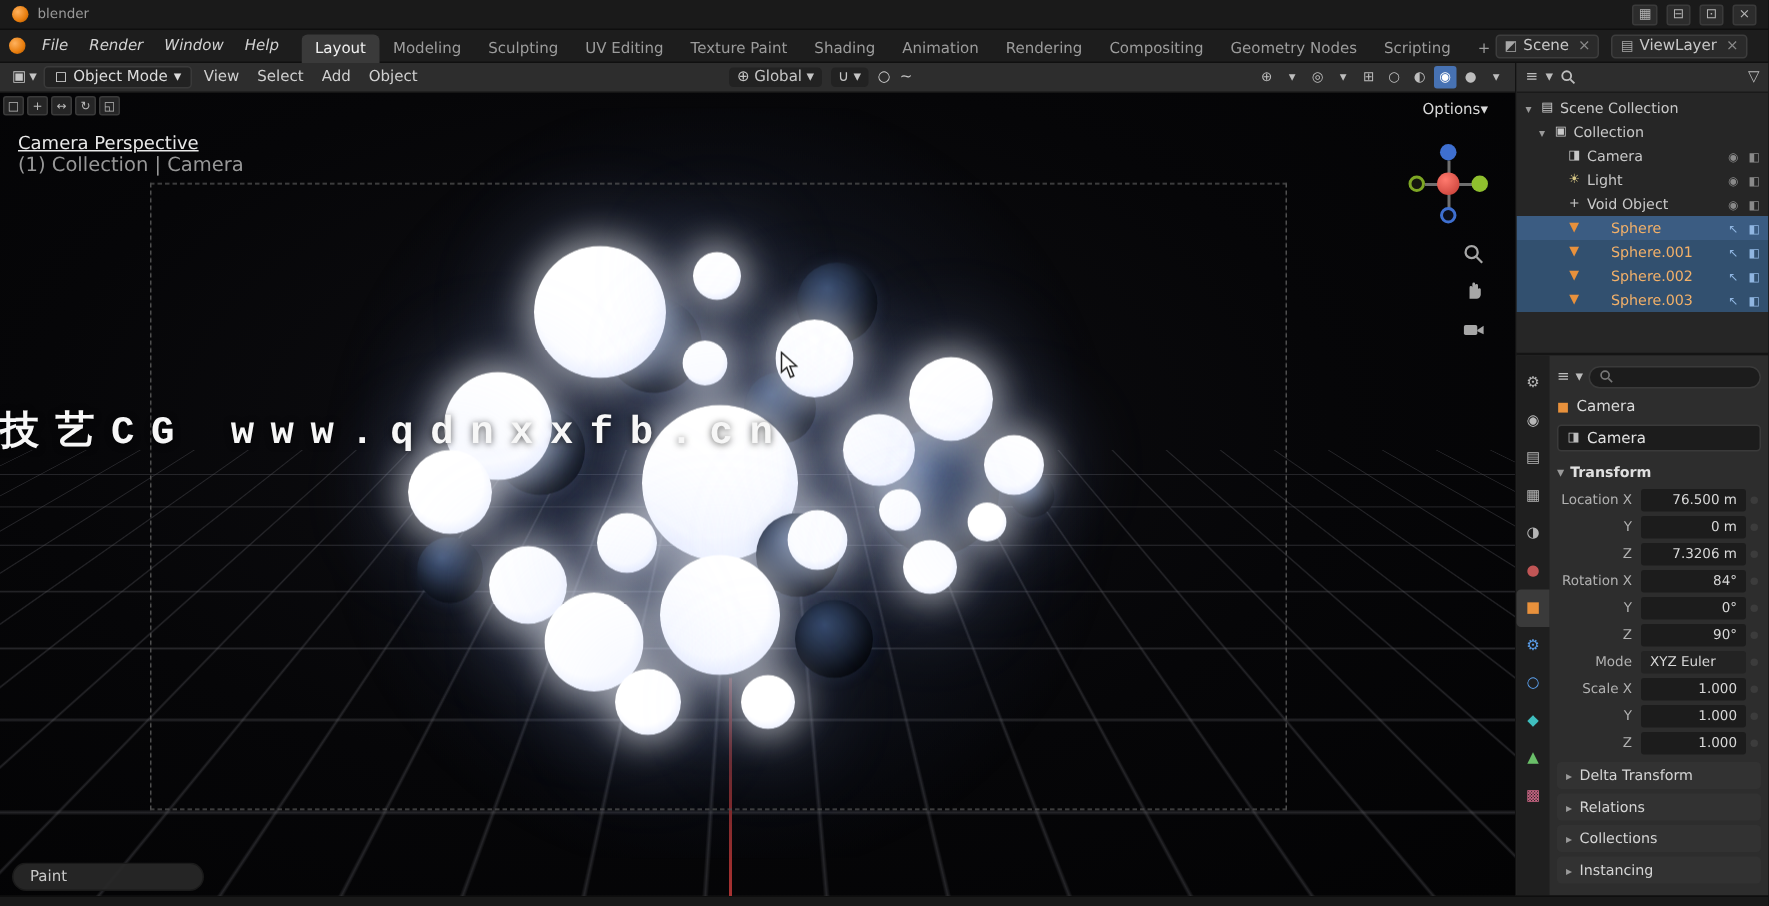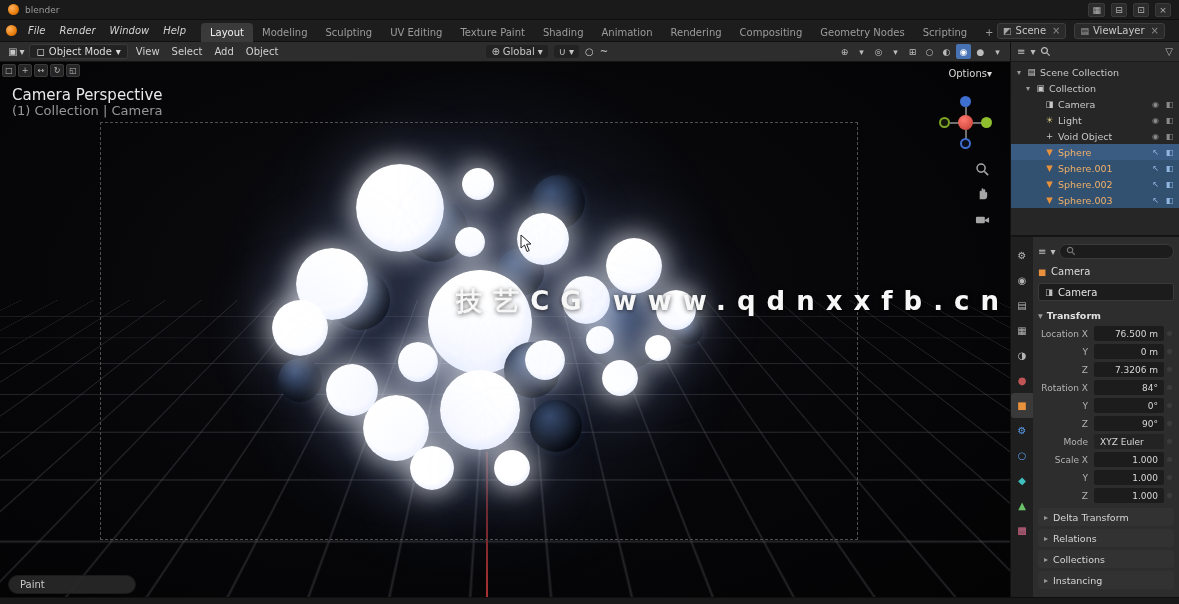--- a/index.html
+++ b/index.html
@@ -51,23 +51,23 @@
   .cam-frame{position:absolute;left:100px;top:60px;width:758px;height:418px;border:1px dashed #4f4f4f;}
   .nebula{position:absolute;left:190px;top:10px;width:580px;height:500px;background:radial-gradient(circle at 50% 50%,rgba(92,118,175,.22),rgba(60,82,130,.10) 45%,transparent 70%);}
   .sphere{position:absolute;border-radius:50%;}
   .sphere.glow{background:radial-gradient(circle at 45% 40%,#ffffff 55%,#eef2ff 75%,rgba(228,238,255,.35) 92%,transparent);
     box-shadow:0 0 22px 6px rgba(255,255,255,.5),0 0 55px 18px rgba(170,195,255,.18);}
   .sphere.dark{background:radial-gradient(circle at 38% 32%,#35496b 0%,#1b2435 45%,#0a0f1a 85%),
     repeating-linear-gradient(0deg,rgba(150,170,210,.10) 0 1px,transparent 1px 5px),
     repeating-linear-gradient(90deg,rgba(150,170,210,.10) 0 1px,transparent 1px 5px);
     background-blend-mode:normal,overlay,overlay;
     box-shadow:inset -4px -6px 12px rgba(0,0,0,.7),0 0 10px rgba(90,120,190,.15);}
-  .watermark{position:absolute;left:0;right:0;top:222px;text-align:right;font-size:26px;font-weight:bold;color:#f7f7f7;letter-spacing:11px;white-space:nowrap;text-shadow:0 1px 5px rgba(0,0,0,.65);}
+  .watermark{position:absolute;left:0;right:0;top:207px;text-align:left;font-size:26px;font-weight:bold;color:#f7f7f7;letter-spacing:11px;white-space:nowrap;text-shadow:0 1px 5px rgba(0,0,0,.65);font-family:Liberation Mono, monospace;}
   .vp-label{position:absolute;left:12px;top:26px;line-height:15px;}
-  .vp-label .l1{color:#e9e9e9;font-size:15px;}
+  .vp-label .l1{color:#e9e9e9;font-size:12px;text-decoration:underline;}
   .vp-label .l2{color:#979797;font-size:13px;}
   .options-btn{position:absolute;right:18px;top:6px;color:#d8d8d8;display:flex;gap:0;align-items:center;}
   .tools-row{position:absolute;left:2px;top:2px;display:flex;gap:2px;}
   .tool-btn{width:14px;height:13px;background:rgba(43,43,43,.85);border:1px solid #3a3a3a;border-radius:2px;font-size:8px;color:#b8b8b8;display:flex;align-items:center;justify-content:center;}
   .gizmo{position:absolute;right:16px;top:33px;width:56px;height:56px;}
   .gz-line{position:absolute;background:#6f6f6f;}
   .gz{position:absolute;border-radius:50%;}
   .gz.red{width:15px;height:15px;left:20px;top:20px;background:radial-gradient(circle at 38% 32%,#ff7a6e,#c23a32);}
   .gz.green-l{width:11px;height:11px;left:1px;top:22px;border:2px solid #7da624;background:rgba(30,35,20,.6);}
   .gz.green-r{width:11px;height:11px;left:43px;top:22px;background:#8fbf2e;}
@@ -81,21 +81,21 @@
   .outliner{height:195px;display:flex;flex-direction:column;border-bottom:2px solid #141414;flex:0 0 auto;}
   .out-header{height:20px;background:#2d2d2d;border-bottom:1px solid #1a1a1a;display:flex;align-items:center;gap:5px;padding:0 6px;color:#bdbdbd;}
   .out-header .spacer{flex:1;}
   .out-tree{flex:1;background:#262626;padding-top:2px;overflow:hidden;}
   .out-row{height:16px;display:flex;align-items:center;gap:3px;padding-right:4px;color:#c8c8c8;}
   .out-row .caret{width:8px;display:inline-block;color:#9a9a9a;font-size:8px;text-align:center;}
   .out-row .oicon{width:11px;text-align:center;font-size:8.5px;color:var(--ic,#c9c9c9);}
   .out-row .lbl{flex:1;white-space:nowrap;overflow:hidden;font-size:9.5px;}
   .out-row .ric{width:11px;text-align:center;color:#8a8a8a;font-size:8px;}
   .out-row.selected{background:#32506f;}
-  .out-row.selected .lbl{color:#f2b069;}
+  .out-row.selected .lbl{color:#f2b069;margin-left:16px;}
   .out-row.selected .ric{color:#90b6e2;}
   .out-row.active{background:#3b5c82;}
 
   
   .props{flex:1;display:flex;min-height:0;background:#2d2d2d;}
   .props-tabs{width:22px;background:#1f1f1f;display:flex;flex-direction:column;align-items:stretch;padding-top:6px;flex:0 0 auto;}
   .ptab{height:25px;display:flex;align-items:center;justify-content:center;font-size:10px;color:var(--ic,#b5b5b5);}
   .ptab.active{background:#3a3a3a;border-radius:3px 0 0 3px;}
   .props-main{flex:1;display:flex;flex-direction:column;padding:3px 5px 0 5px;min-width:0;}
   .props-header{height:22px;display:flex;align-items:center;gap:4px;color:#bdbdbd;}

